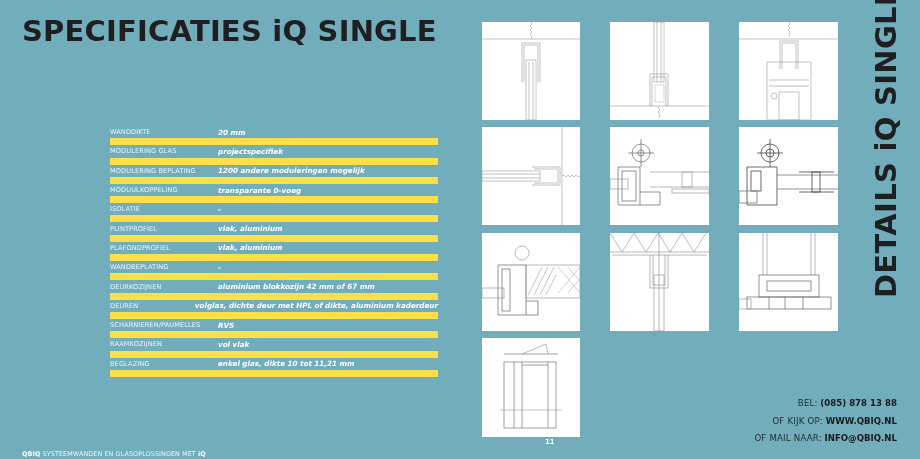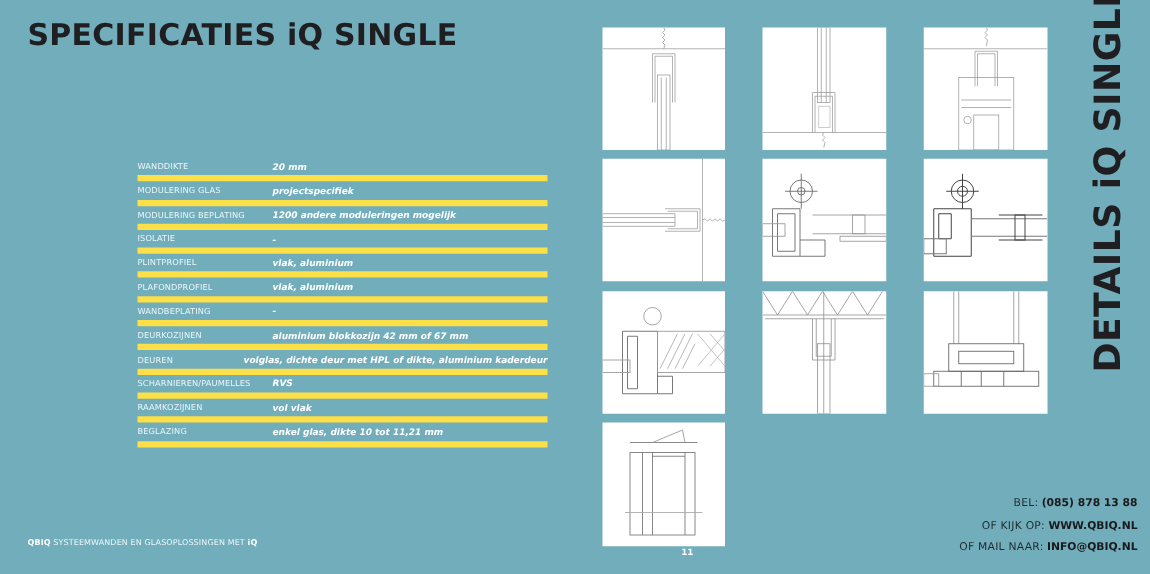--- a/index.html
+++ b/index.html
@@ -5,64 +5,64 @@
   * { box-sizing: border-box; margin: 0; padding: 0; }
   html, body { width: 920px; height: 459px; overflow: hidden; }
   body {
     background: #72adbb;
     font-family: "DejaVu Sans", sans-serif;
     position: relative;
     color: #1d1d1f;
   }
   .page-title {
     position: absolute; left: 22px; top: 14px;
-    font-size: 24px; font-weight: bold; letter-spacing: 0.2px;
+    font-size: 29px; font-weight: bold; letter-spacing: 0.2px;
     color: #1f1f22;
     font-family: "DejaVu Sans", sans-serif;
   }
   .spec-table {
     position: absolute; left: 110px; top: 126px; width: 328px;
   }
   .spec-row {
     display: flex; align-items: center;
     height: 19.3px;
-    border-bottom: 5px solid #fde047;
+    border-bottom: 7px solid #fde047;
   }
   .spec-label {
     width: 108px; font-size: 6.6px; color: #eaf6f9;
     text-transform: uppercase; letter-spacing: 0.1px;
     white-space: nowrap;
   }
   .spec-value {
     font-size: 7.2px; font-weight: bold; color: #ffffff;
     white-space: nowrap;
     font-style: italic;
   }
   .footer-left {
-    position: absolute; left: 22px; top: 430px;
+    position: absolute; left: 22px; top: 450px;
     font-size: 6.4px; color: #eaf6f9; letter-spacing: 0.1px; text-align: center;
   }
   .footer-left b { color: #fff; }
   .panel {
     position: absolute; background: #ffffff;
     overflow: hidden;
   }
   .panel svg { width: 100%; height: 100%; display: block; }
   .page-number {
     position: absolute; left: 545px; top: 438px;
     font-size: 7px; font-weight: bold; color: #ffffff;
   }
   .side-title {
     position: absolute; left: 869px; top: 298px;
     transform: rotate(-90deg); transform-origin: left top;
     font-size: 29px; font-weight: bold; color: #1f1f22;
     white-space: nowrap; letter-spacing: 0.3px;
   }
   .contact {
-    position: absolute; right: 10px; top: 395px;
+    position: absolute; right: 23px; top: 395px;
     text-align: right; font-size: 8.6px; color: #1f2a2e;
     line-height: 17.5px;
     margin-left: 25px;
   }
   .contact .k { letter-spacing: 0.2px; }
   .contact .v { font-weight: bold; color: #1a1a1c; }
 </style>
 </head>
 <body>
 
@@ -73,20 +73,24 @@
       <span class="spec-label">WANDDIKTE</span>
       <span class="spec-value">20 mm</span>
     </div>
   <div class="spec-row">
       <span class="spec-label">MODULERING GLAS</span>
       <span class="spec-value">projectspecifiek</span>
     </div>
   <div class="spec-row">
       <span class="spec-label">MODULERING BEPLATING</span>
       <span class="spec-value">1200 andere moduleringen mogelijk</span>
+    </div>
+  <div class="spec-row">
+      <span class="spec-label">MODUULKOPPELING</span>
+      <span class="spec-value">transparante 0-voeg</span>
     </div>
   <div class="spec-row">
       <span class="spec-label">ISOLATIE</span>
       <span class="spec-value">-</span>
     </div>
   <div class="spec-row">
       <span class="spec-label">PLINTPROFIEL</span>
       <span class="spec-value">vlak, aluminium</span>
     </div>
   <div class="spec-row">

